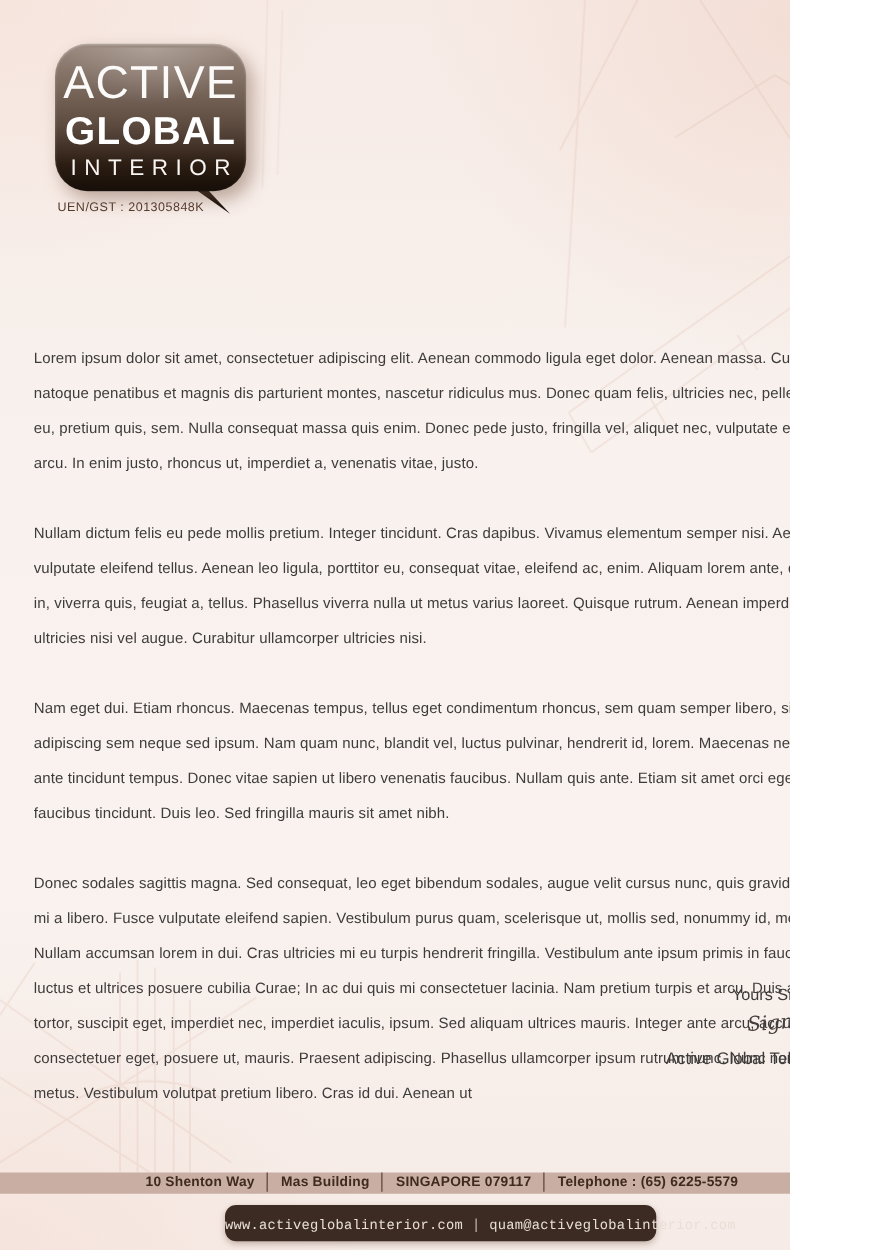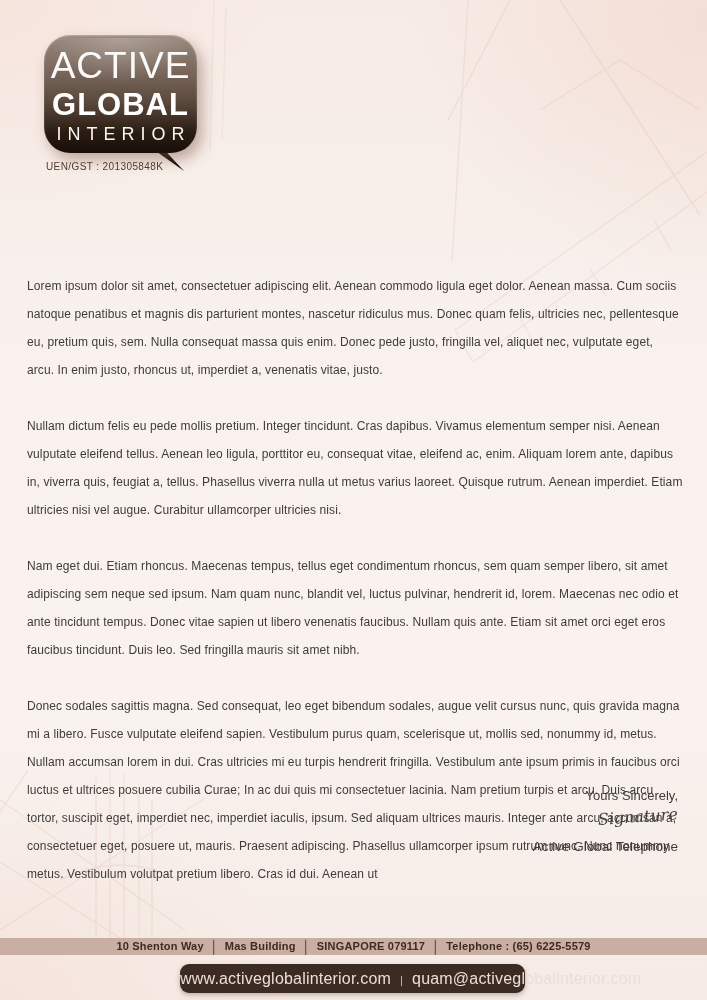--- a/index.html
+++ b/index.html
@@ -4,21 +4,21 @@
 <style>
   * { box-sizing: border-box; }
   html, body {
     margin: 0; padding: 0;
     width: 707px; height: 1000px;
     font-family: "Liberation Sans", sans-serif;
     overflow: hidden;
   }
   .page {
     position: relative;
-    width: 707px; height: 1000px;
+    width: 632px; height: 1000px;
     background:
       radial-gradient(ellipse 420px 380px at 100% 2%, rgba(242,220,210,0.85) 0%, rgba(242,220,210,0) 70%),
       radial-gradient(ellipse 380px 320px at 0% 0%, rgba(246,228,220,0.9) 0%, rgba(246,228,220,0) 70%),
       radial-gradient(ellipse 420px 300px at 0% 100%, rgba(245,226,218,0.8) 0%, rgba(245,226,218,0) 70%),
       linear-gradient(180deg, #f7ebe6 0%, #f8f1ed 35%, #f9f2ee 70%, #f6ebe6 100%);
     overflow: hidden;
   }
   .watermark {
     position: absolute; left: 0; top: 0;
     pointer-events: none;
@@ -124,22 +124,22 @@
   .footer-box {
     position: absolute; left: 180px; top: 964px;
     width: 345px; height: 29px;
     background: #3b2b23;
     border-radius: 9px;
     text-align: center;
     line-height: 29px;
     box-shadow: 0 2px 5px rgba(90,60,45,0.35);
   }
   .footer-box a {
-    font-size: 16px; color: #eadfd7;
-    text-decoration: none; letter-spacing: 0.2px;
+    font-size: 11px; color: #eadfd7;
+    text-decoration: none; letter-spacing: 0.2px; font-family: Liberation Mono, monospace;
   }
   .footer-box .sep {
     color: #c9b6aa; margin: 0 9px; font-size: 11.5px;
   }
 </style>
 </head>
 <body>
 
 <div class="page">
 

